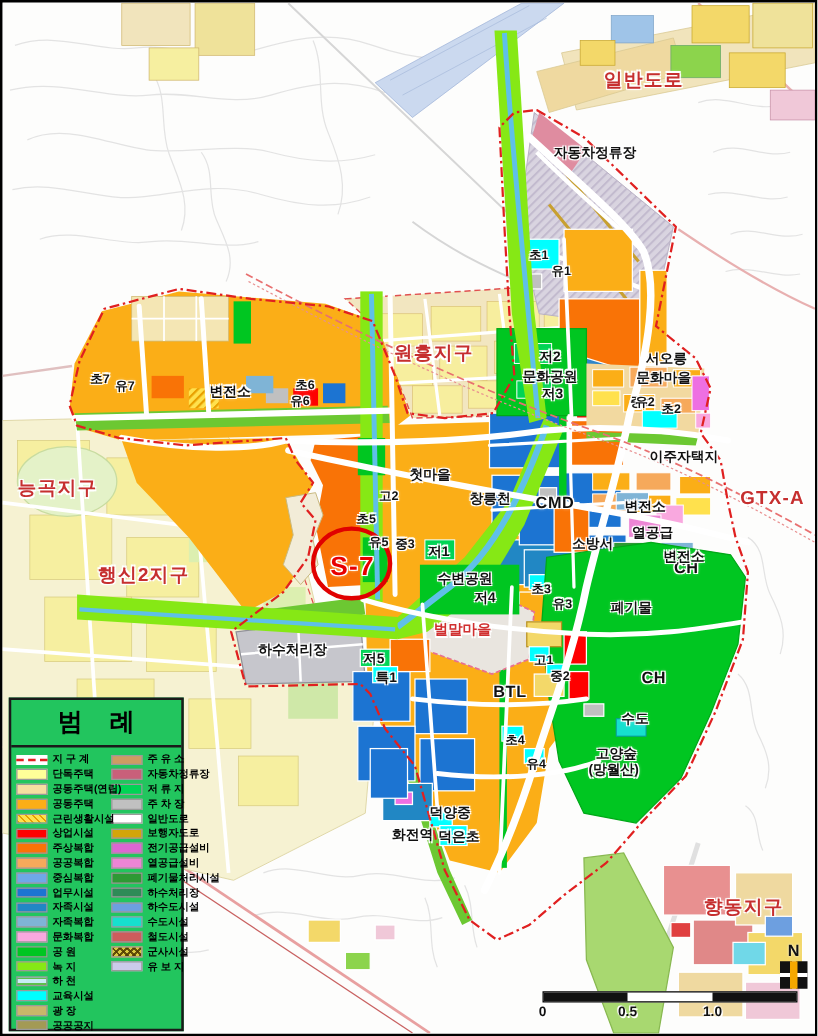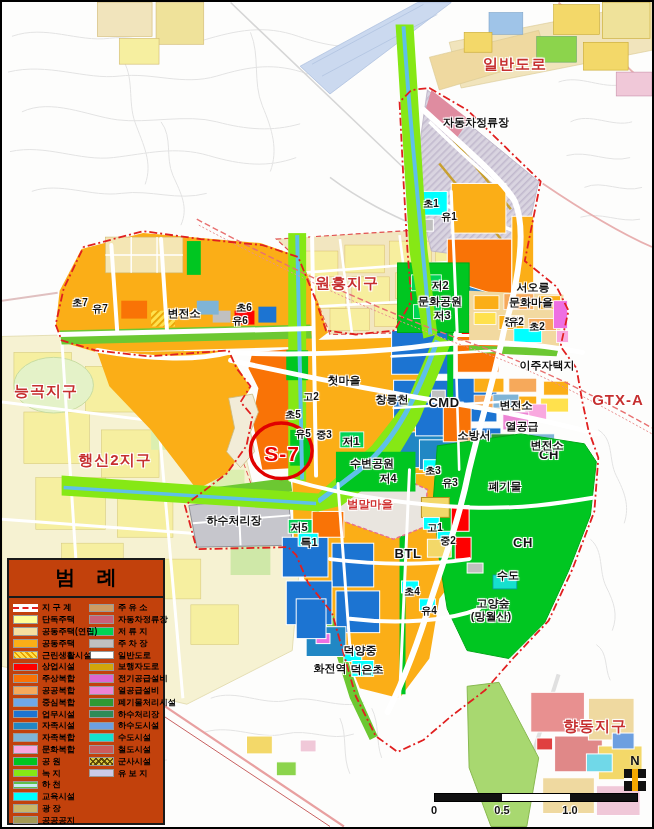--- a/index.html
+++ b/index.html
@@ -10,21 +10,21 @@
   .labels{position:absolute;inset:0;z-index:3;pointer-events:none;}
   .lbl{position:absolute;transform:translate(-50%,-50%);white-space:nowrap;font-weight:bold;color:#111;
        text-shadow:-1px -1px 0 #fff,1px -1px 0 #fff,-1px 1px 0 #fff,1px 1px 0 #fff,0 0 3px #fff;}
   .cls-d{color:#C62F2F;font-size:15px;letter-spacing:1px;}
   .cls-b{font-size:11px;}
   .cls-b2{font-size:13px;letter-spacing:.5px;margin-top:38px;}
   .cls-s{font-size:10px;}
   .cls-r{color:#D03030;font-size:11.5px;}
   .cls-s7{color:#E80000;font-size:21px;letter-spacing:1px;}
   
-  .legend{position:absolute;left:5px;top:556px;width:158px;bottom:2px;background:#c2410c;
+  .legend{position:absolute;left:5px;top:556px;width:140px;bottom:2px;background:#22c55e;
           border:2px solid #1a1a1a;z-index:5;box-sizing:border-box;}
   .legend-title{text-align:center;font-size:20px;font-weight:bold;padding:4px 0 5px;
                 border-bottom:2px solid #1a1a1a;letter-spacing:8px;text-indent:8px;}
   .lcols{display:flex;padding:4px 0 0 4px;}
   .lcol{width:76px;}
   .lrow{display:flex;align-items:center;height:11.8px;}
   .sw{width:25px;height:8.5px;margin-right:4px;border:.5px solid #9a9a9a;flex:none;box-sizing:border-box;}
   .lrow span{font-size:9px;font-weight:bold;white-space:nowrap;transform:scale(.92);transform-origin:left center;}
   .sw-boundary{background:#fff;border:none;display:flex;align-items:center;}
   .sw-boundary::after{content:"";width:100%;height:0;border-top:2.5px dashed #E02020;}

